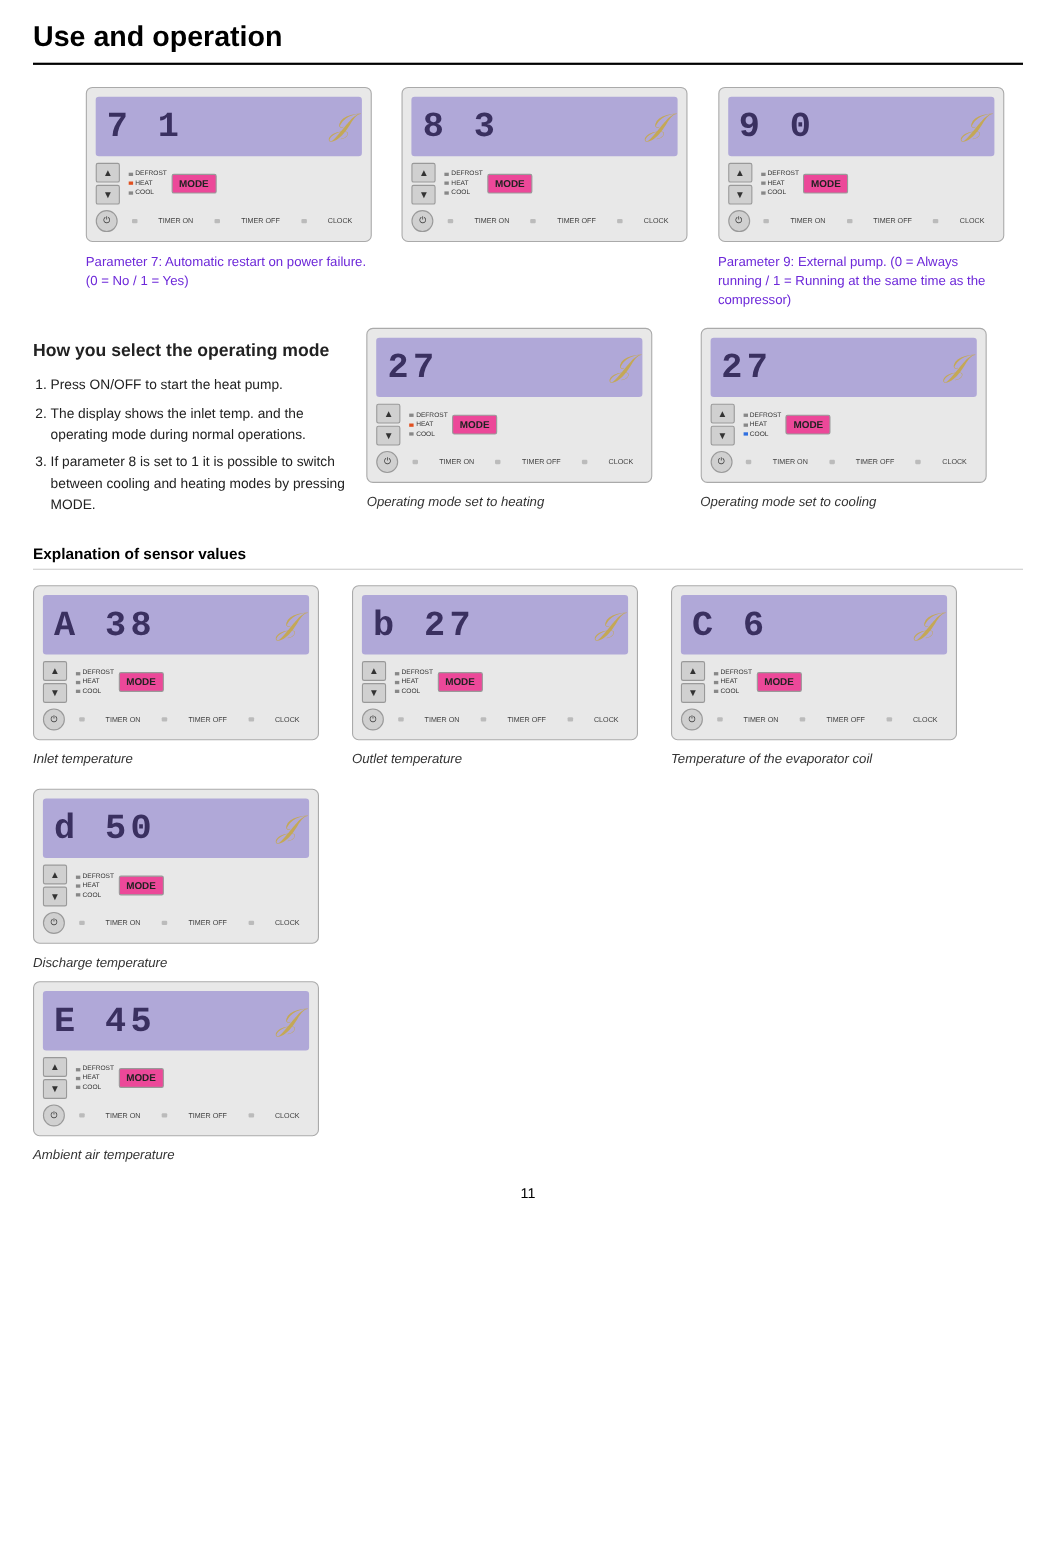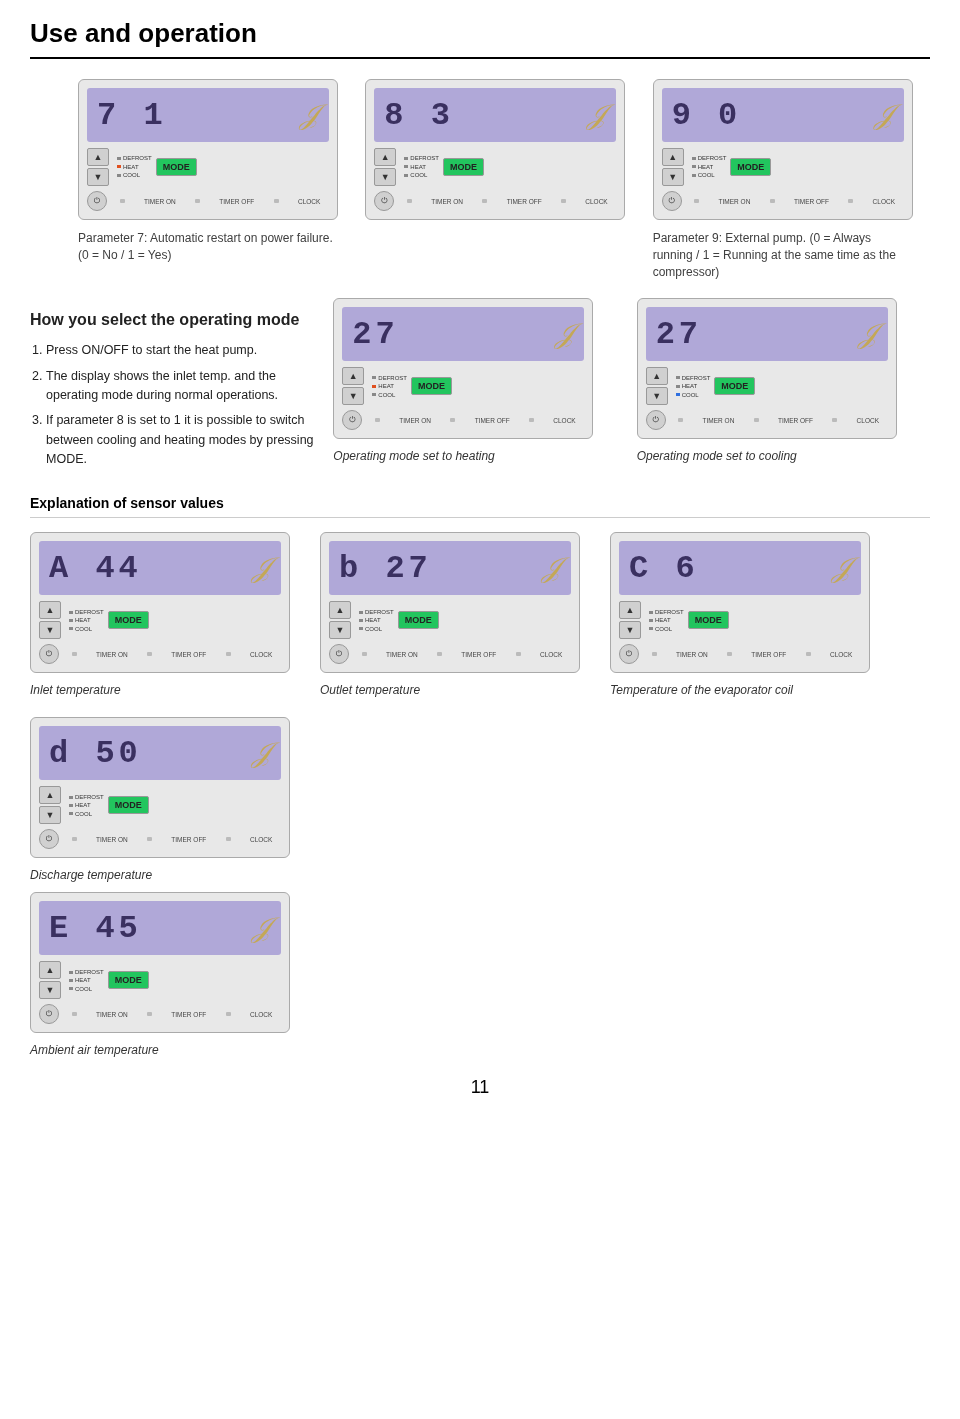--- a/index.html
+++ b/index.html
@@ -127,21 +127,21 @@
       height: 3px;
       background: #888;
       display: inline-block;
     }
 
     .mode-dot.active {
       background: #e05020;
     }
 
     .btn-mode {
-      background: #22c55e;
+      background: #ec4899;
       border: 1px solid #999;
       border-radius: 2px;
       padding: 3px 6px;
       font-size: 9px;
       font-weight: bold;
       cursor: pointer;
       color: #222;
     }
 
     .controller-bottom {
@@ -179,21 +179,21 @@
     .timer-dot {
       width: 5px;
       height: 4px;
       background: #bbb;
       display: inline-block;
       border-radius: 1px;
     }
 
     .caption-text {
       font-size: 12px;
-      color: #404040;
+      color: #6d28d9;
       line-height: 1.4;
       margin-top: 4px;
       max-width: 260px;
     }
 
     
     .section-heading {
       font-size: 14px;
       font-weight: bold;
       margin: 20px 0 14px 0;
@@ -270,21 +270,21 @@
     .bottom-cell {
       flex: 1;
       max-width: 280px;
       display: flex;
       flex-direction: column;
       align-items: flex-start;
     }
 
     .page-number {
       text-align: center;
-      font-size: 18px;
+      font-size: 13px;
       margin-top: 20px;
       width: 100%;
     }
 
     
     .caption-italic {
       font-style: italic;
       font-size: 12px;
       color: #333;
       margin-top: 4px;
@@ -526,21 +526,21 @@
 </div>
 
 <div>
   <h2 class="section-heading">Explanation of sensor values</h2>
 
   <div class="explanation-grid">
 
     <div class="explanation-cell">
       <div class="controller">
         <div class="controller-display">
-          <span class="display-value">A  44</span>
+          <span class="display-value">A  38</span>
           <span class="display-logo">𝒥</span>
         </div>
         <div class="controller-buttons">
           <div class="btn-up-down">
             <div class="btn-arrow">▲</div>
             <div class="btn-arrow">▼</div>
           </div>
           <div class="mode-section">
             <div class="mode-item">
                 <span class="mode-dot"></span>

